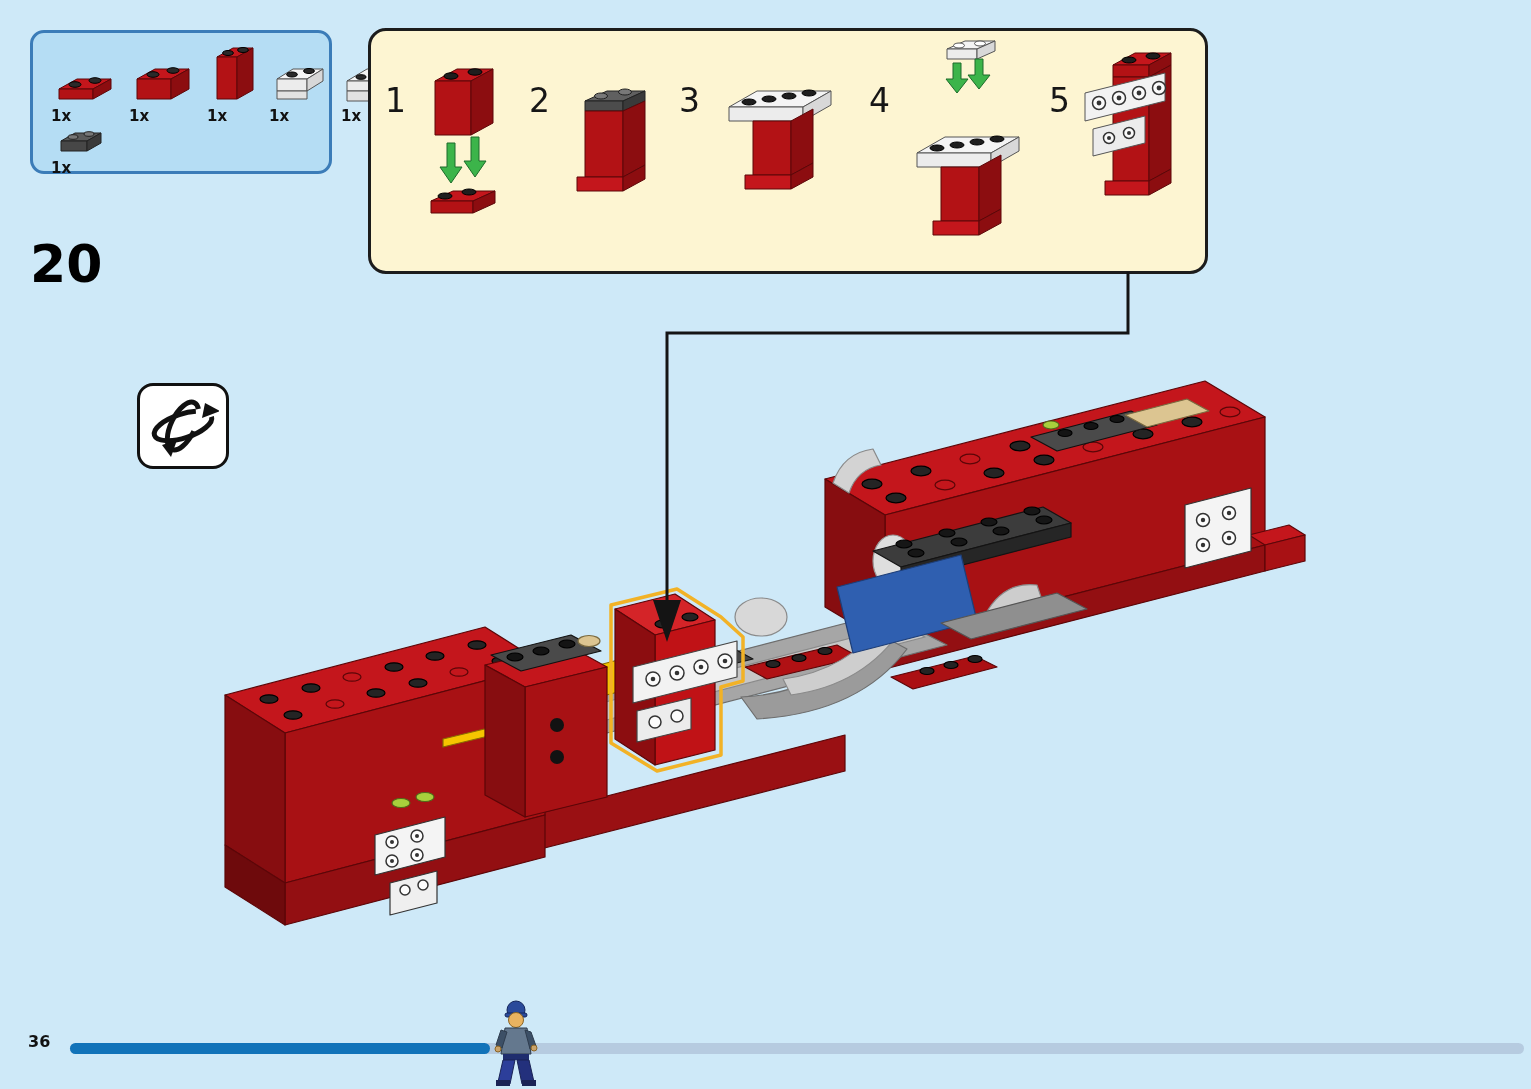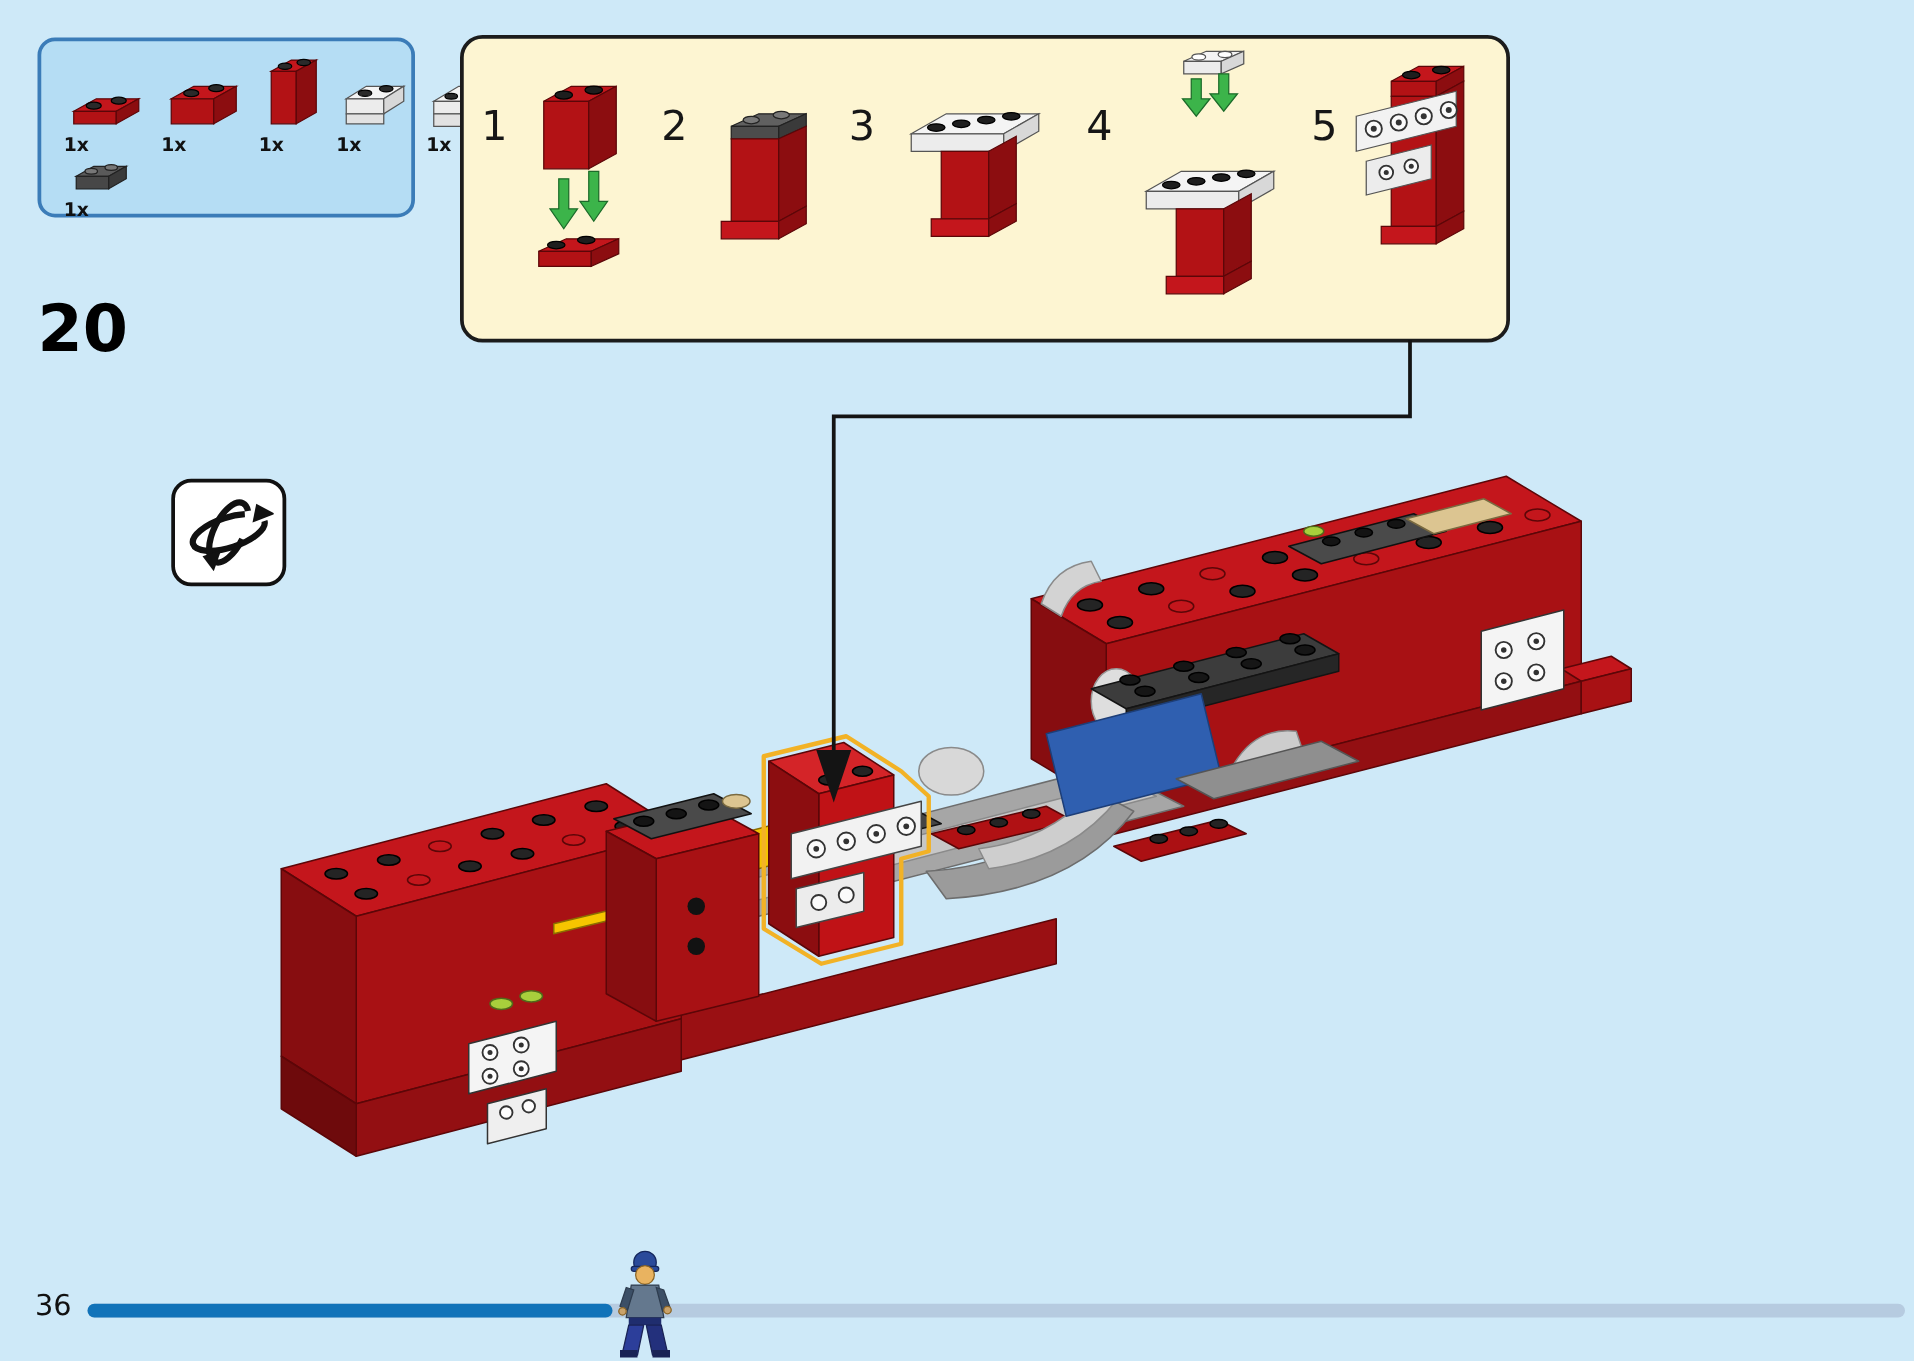--- a/index.html
+++ b/index.html
@@ -19,21 +19,21 @@
   .cstep{position:absolute;top:0;height:100%;width:160px}
   .cnum{position:absolute;left:0;top:50px;font-size:33px;font-weight:500;color:#161616}
   .cart{position:absolute}
 
   .rotate-box{position:absolute;left:137px;top:383px;width:92px;height:86px;background:#fff;
     border:3.5px solid #111;border-radius:16px;display:flex;align-items:center;justify-content:center;z-index:3}
 
   .model{position:absolute;left:185px;top:365px;z-index:2}
   .leader{position:absolute;left:0;top:0;z-index:6;pointer-events:none}
 
-  .pageno{position:absolute;left:28px;top:1032px;font-size:23px;font-weight:400;color:#111;z-index:3}
+  .pageno{position:absolute;left:28px;top:1032px;font-size:16px;font-weight:700;color:#111;z-index:3}
   .progress-track{position:absolute;left:70px;top:1043px;width:1454px;height:11px;background:#b6cbe0;border-radius:6px;z-index:1}
   .progress-fill{position:absolute;left:70px;top:1043px;width:420px;height:11px;background:#1173b9;border-radius:6px;z-index:2}
   .minifig{position:absolute;left:488px;top:996px;z-index:4}
 </style>
 </head>
 <body>
 
 <div class="parts-box">
   <div class="part">
     <svg width="72" height="34" viewBox="0 0 72 34">

